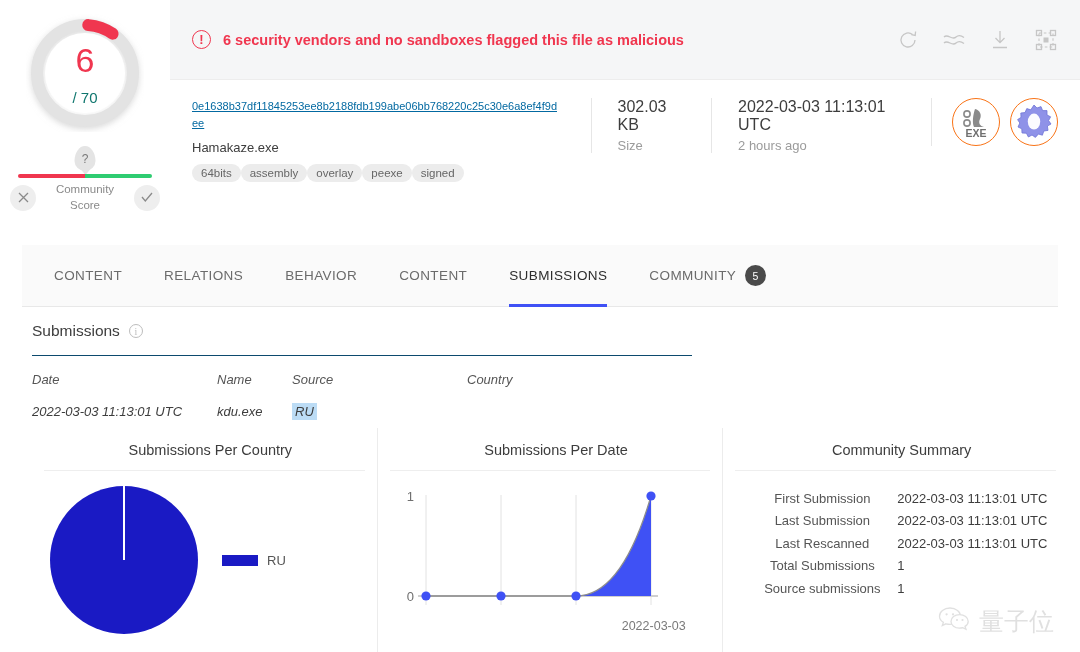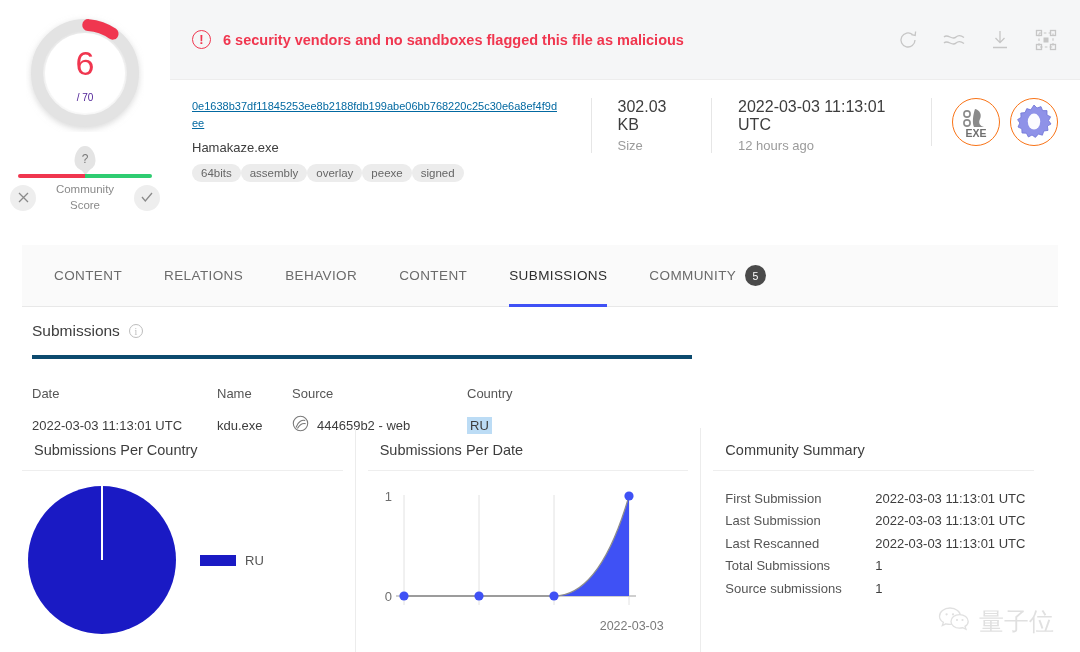--- a/index.html
+++ b/index.html
@@ -20,21 +20,21 @@
     display: flex; flex-direction: column; align-items: center;
     padding-top: 14px; position: relative;
   }
   .ring-wrap { position: relative; width: 118px; height: 118px; }
   .ring-wrap svg { display: block; }
   .ring-center {
     position: absolute; inset: 0; display: flex; flex-direction: column;
     align-items: center; justify-content: center; padding-top: 2px;
   }
   .ring-num { font-size: 34px; color: #f0364f; line-height: 1; font-weight: 400; }
-  .ring-den { font-size: 10px; color: #4c1d95; margin-top: 12px; }
+  .ring-den { font-size: 15px; color: #0f766e; margin-top: 12px; }
 
   .cscore { margin-top: 14px; width: 150px; position: relative; height: 66px; }
   .cscore-q {
     position: absolute; left: 50%; transform: translateX(-50%); top: 0;
     width: 21px; height: 25px; background: #e4e4e4;
     border-radius: 50% 50% 50% 50% / 60% 60% 40% 40%;
     display: flex; align-items: center; justify-content: center;
     font-size: 12px; color: #7a7a7a;
   }
   .cscore-q::after {
@@ -108,32 +108,32 @@
   }
 
   
   .sub-title { position: absolute; left: 32px; top: 322px; display: flex; align-items: center; gap: 9px; }
   .sub-title-t { font-size: 15.5px; color: #3d3d3d; }
   .info-ico {
     width: 14px; height: 14px; border-radius: 50%; border: 1px solid #bdbdbd;
     color: #bdbdbd; font-size: 10px; display: flex; align-items: center; justify-content: center;
     font-family: "Liberation Serif", serif;
   }
-  .sub-table { position: absolute; left: 32px; top: 355px; width: 660px; border-top: 4px solid #0c4a6e; padding-top: 21px; }
+  .sub-table { position: absolute; left: 32px; top: 355px; width: 660px; border-top: 1px solid #0c4a6e; padding-top: 10px; font-style: italic; }
   .srow { display: flex; align-items: center; height: 26px; }
   .sc-date { width: 185px; }
   .sc-name { width: 75px; }
   .sc-src { width: 175px; display: flex; align-items: center; gap: 8px; }
   .sc-country { width: 120px; }
   .shead { font-size: 13px; color: #555; }
   .scell { font-size: 13px; color: #3d3d3d; }
   .hl { background: #bcdcf5; padding: 1px 3px; }
 
   
-  .panels { position: absolute; left: 10px; top: 428px; width: 1036px; height: 224px; display: flex; }
+  .panels { position: absolute; left: 32px; top: 428px; width: 1036px; height: 224px; display: flex; text-align: center; }
   .panel { flex: 1; padding: 0 12px; position: relative; }
   .panel + .panel { border-left: 1px solid #ececec; }
   .panel-title { font-size: 14.5px; color: #3d3d3d; padding: 14px 0 12px 12px; }
   .panel-sep { height: 1px; background: #eeeeee; margin: 0 0 0 0; }
   .panel-body { position: relative; padding-top: 8px; }
 
   .pie-row { display: flex; align-items: center; height: 170px; }
   .legend { margin-left: 18px; display: flex; align-items: center; gap: 9px; }
   .legend-sw { width: 36px; height: 11px; background: #1a1ac4; }
   .legend-lb { font-size: 13px; color: #555; }
@@ -252,21 +252,21 @@
           </div>
         </div>
 
         <div class="fi-meta">
           <div class="meta-col">
             <div class="meta-v">302.03 KB</div>
             <div class="meta-l">Size</div>
           </div>
           <div class="meta-col">
             <div class="meta-v">2022-03-03 11:13:01 UTC</div>
-            <div class="meta-l">12 hours ago</div>
+            <div class="meta-l">2 hours ago</div>
           </div>
         </div>
 
         <div class="fi-icons">
           <div class="ficon">
             <svg width="36" height="36" viewBox="0 0 36 36">
               <circle cx="9" cy="10" r="3.1" fill="none" stroke="#8b8b8b" stroke-width="1.6"></circle>
               <circle cx="9" cy="19" r="3.1" fill="none" stroke="#8b8b8b" stroke-width="1.6"></circle>
               <path d="M17 5 C22 6, 24 11, 22 15 C20 19, 22 22, 26 23 L16 23 C14 19, 15 11, 17 5 Z" fill="#8b8b8b"></path>
               <text x="18" y="33" font-family="Liberation Sans, sans-serif" font-size="10.5" font-weight="bold" fill="#6f6f6f" text-anchor="middle">EXE</text>
@@ -315,30 +315,20 @@
   <div class="sub-table">
     <div class="srow">
       <div class="sc-date shead">Date</div>
       <div class="sc-name shead">Name</div>
       <div class="sc-src shead">Source</div>
       <div class="sc-country shead">Country</div>
     </div>
     <div class="srow" style="margin-top:6px">
       <div class="sc-date scell">2022-03-03 11:13:01 UTC</div>
       <div class="sc-name scell">kdu.exe</div>
-      <div class="sc-src scell">
-        <span>
-          <svg width="17" height="17" viewBox="0 0 17 17">
-            <circle cx="8.5" cy="8.5" r="7.2" fill="none" stroke="#7a7a7a" stroke-width="1.1"></circle>
-            <path d="M4 12.5 C6 6, 10.5 4.5, 13.2 5.5" fill="none" stroke="#7a7a7a" stroke-width="1.1"></path>
-            <path d="M5.4 13.6 C8 9, 11 8, 13.6 8.6" fill="none" stroke="#7a7a7a" stroke-width="1.1"></path>
-          </svg>
-        </span>
-        <span>444659b2 - web</span>
-      </div>
       <div class="sc-country scell">
         <span class="hl">RU</span>
       </div>
     </div>
   </div>
 
   <div class="panels">
 
     <div class="panel">
       <div class="panel-title">Submissions Per Country</div>

